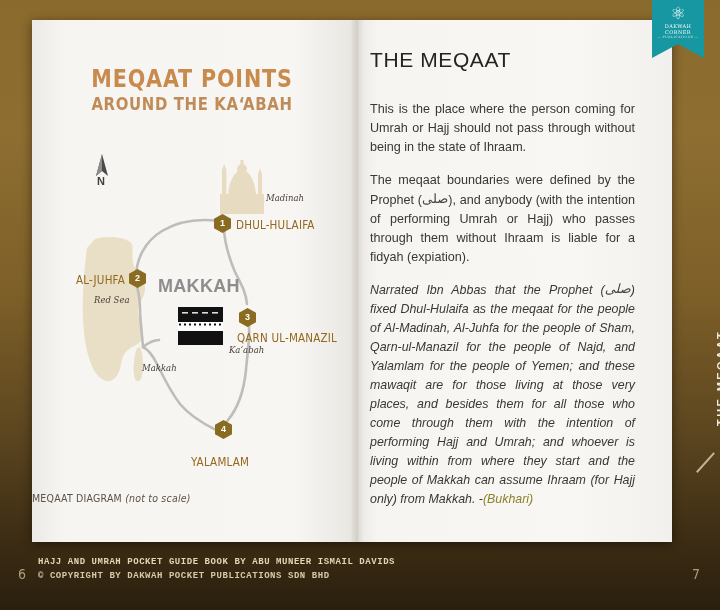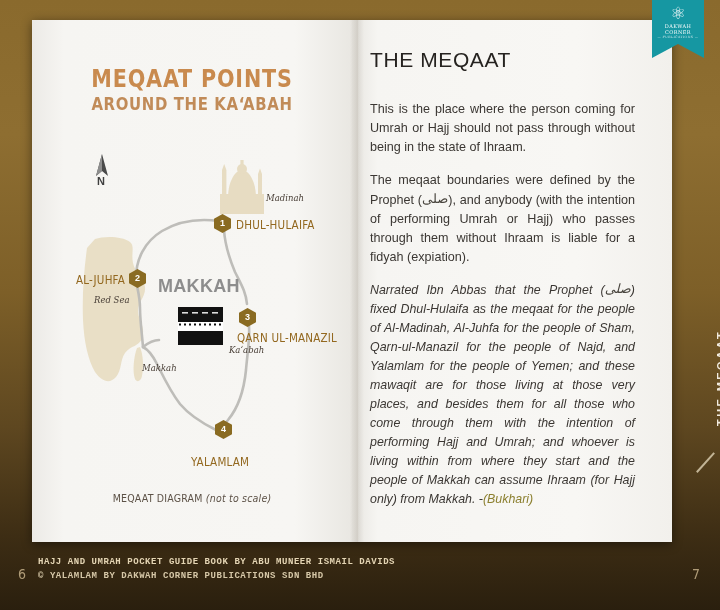--- a/index.html
+++ b/index.html
@@ -133,21 +133,21 @@
     font-weight: bold;
     display: flex;
     align-items: center;
     justify-content: center;
     line-height: 1;
   }
   .map-footnote {
     position: absolute;
     left: 0; right: 0;
     bottom: 38px;
-    text-align: center;
+    text-align: left;
     font-family: "DejaVu Sans Condensed", "Liberation Sans Narrow", "Liberation Sans", sans-serif;
     font-size: 10.5px;
     color: #5c5146;
     letter-spacing: .2px;
   }
   .map-footnote .ital { font-style: italic; }
 
   
   .chapter-title {
     position: absolute;
@@ -431,18 +431,18 @@
 
   <div id="sidetab">
     <div class="tabtext">THE MEQAAT</div>
     <div class="slash"></div>
   </div>
 
   <div id="footer">
     <div class="pagenum left">6</div>
     <div class="creditline">
       <div class="l1">HAJJ AND UMRAH POCKET GUIDE BOOK BY ABU MUNEER ISMAIL DAVIDS</div>
-      <div class="l2">© YALAMLAM BY DAKWAH CORNER PUBLICATIONS SDN BHD</div>
+      <div class="l2">© COPYRIGHT BY DAKWAH POCKET PUBLICATIONS SDN BHD</div>
     </div>
     <div class="pagenum right">7</div>
   </div>
 
 </div>
 
 </body></html>

